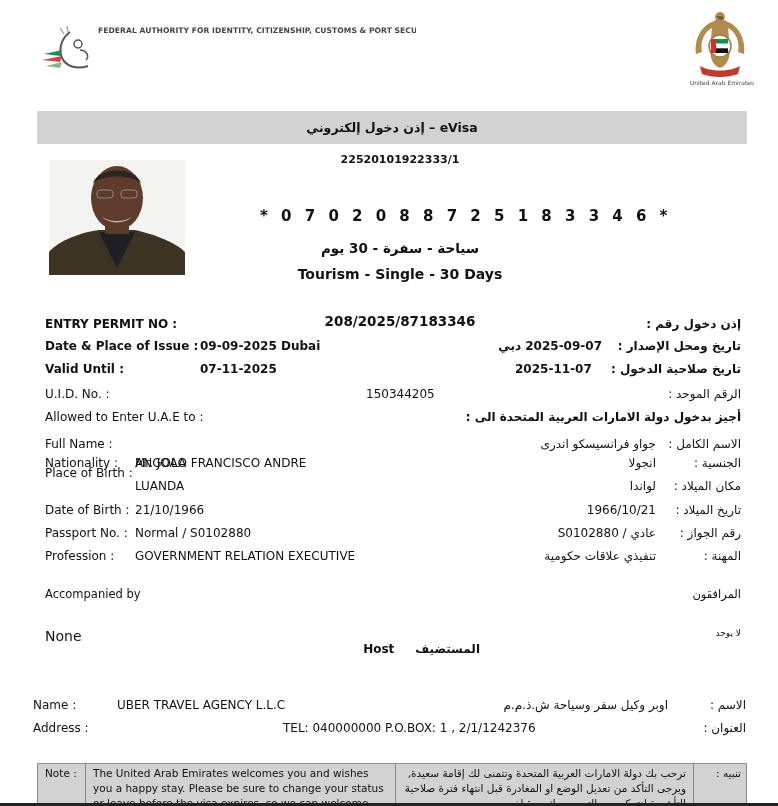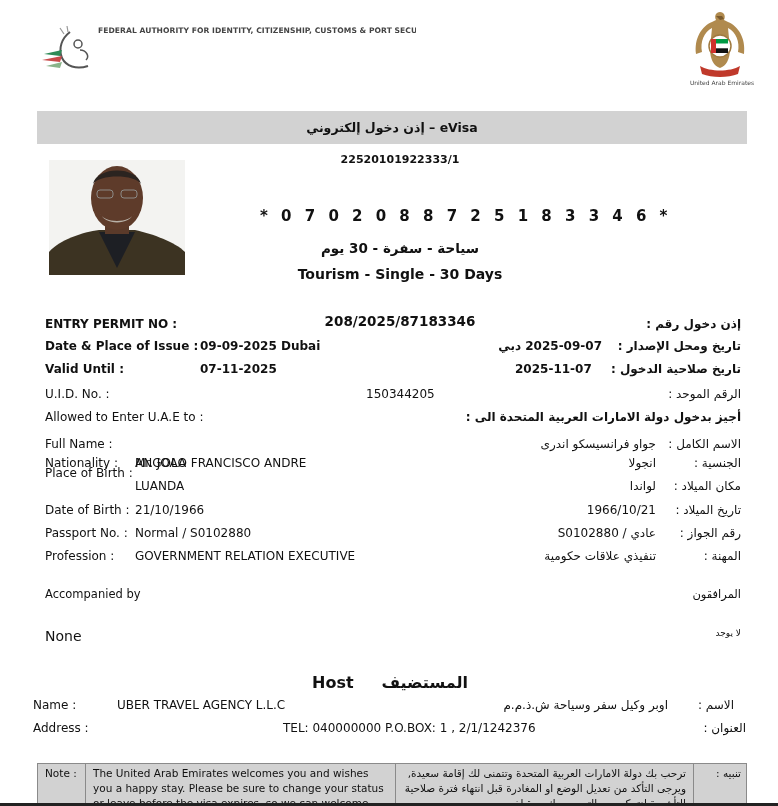--- a/index.html
+++ b/index.html
@@ -26,21 +26,21 @@
 
   .lbl { font-size: 12px; }
   .b { font-weight: bold; }
   .rtl { direction: rtl; text-align: right; }
   .permit-no { left: 280px; top: 313px; width: 240px; text-align: center; font-weight: bold; font-size: 13.5px; }
 
   .note-box { left: 37px; top: 763px; width: 710px; height: 50px; background: #d2d2d2; border: 1px solid #8a8a8a; }
   .note-cell { position: absolute; top: 0; height: 100%; border-right: 1px solid #8a8a8a; font-size: 10.5px; line-height: 15px; padding: 2px 7px; overflow: hidden; white-space: normal; }
   .bottom-edge { left: 0; top: 803px; width: 778px; height: 3px; background: #222; }
 
-  .host-title { left: 300px; top: 673px; width: 180px; text-align: center; font-weight: bold; font-size: 16px; }
+  .host-title { left: 300px; top: 642px; width: 180px; text-align: right; font-weight: bold; font-size: 12px; }
 </style>
 </head>
 <body>
 
 <div class="abs logo-left">
   <svg width="56" height="50" viewBox="0 0 56 50">
     <path d="M30 6 C22 12,18 22,22 32 C26 40,36 44,48 40" fill="none" stroke="#555" stroke-width="2"></path>
     <path d="M24 8 L20 2 M28 6 L27 0" stroke="#999" stroke-width="1.2"></path>
     <path d="M4 28 L22 24 L20 30 Z" fill="#2e8b57"></path>
     <path d="M2 34 L22 30 L20 36 Z" fill="#c94a4a"></path>
@@ -147,21 +147,21 @@
 <div class="abs rtl" style="right:37px; top:628px; font-size:9px;">لا يوجد</div>
 
 <div class="abs host-title">
   <span>Host</span>
   &nbsp;&nbsp;&nbsp;
   <span>المستضيف</span>
 </div>
 <div class="abs lbl" style="left:33px; top:698px;">Name :</div>
 <div class="abs lbl" style="left:117px; top:698px;">UBER TRAVEL AGENCY L.L.C</div>
 <div class="abs lbl rtl" style="right:110px; top:698px;">اوبر وكيل سفر وسياحة ش.ذ.م.م</div>
-<div class="abs lbl rtl" style="right:44px; top:698px;">الاسم :</div>
+<div class="abs lbl rtl" style="right:32px; top:698px;">الاسم :</div>
 
 <div class="abs lbl" style="left:33px; top:721px;">Address :</div>
 <div class="abs lbl" style="left:283px; top:721px;">TEL: 040000000 P.O.BOX: 1 , 2/1/1242376</div>
 <div class="abs lbl rtl" style="right:32px; top:721px;">العنوان :</div>
 
 <div class="abs note-box">
   <div class="note-cell" style="left:0; width:48px;">Note :</div>
   <div class="note-cell" style="left:48px; width:310px; color:#111;">The United Arab Emirates welcomes you and wishes you a happy stay. Please be sure to change your status or leave before the visa expires, so we can welcome you again.</div>
   <div class="note-cell rtl" style="left:358px; width:298px;">ترحب بك دولة الامارات العربية المتحدة وتتمنى لك إقامة سعيدة, ويرجى التأكد من تعديل الوضع او المغادرة قبل انتهاء فترة صلاحية التأشيرة لنتمكن من الترحيب بك مرة اخرى.</div>
   <div class="note-cell rtl" style="left:656px; width:54px; border-right:none;">تنبيه :</div>

